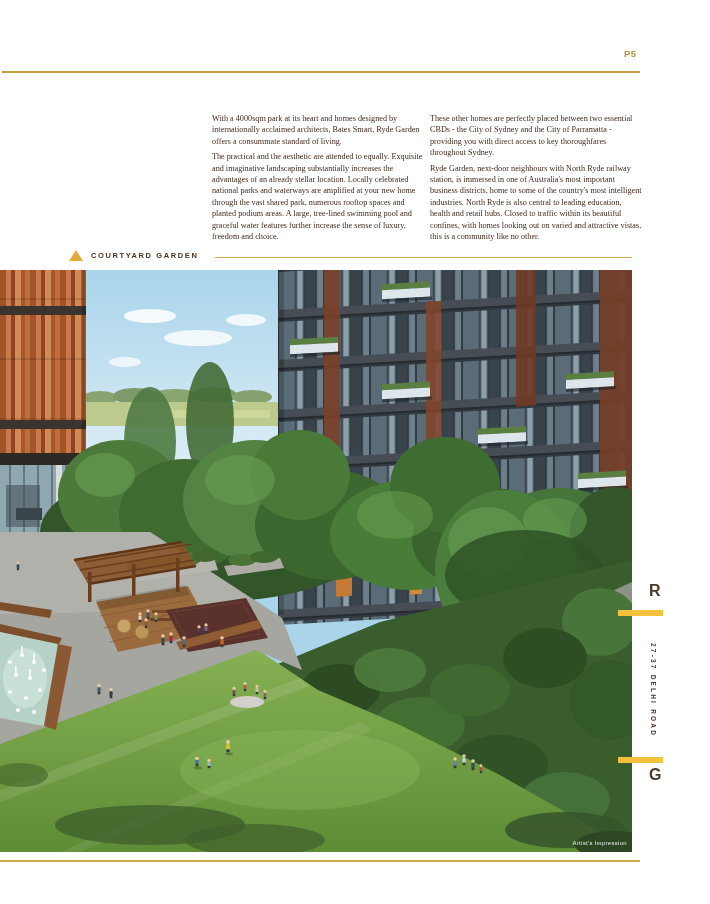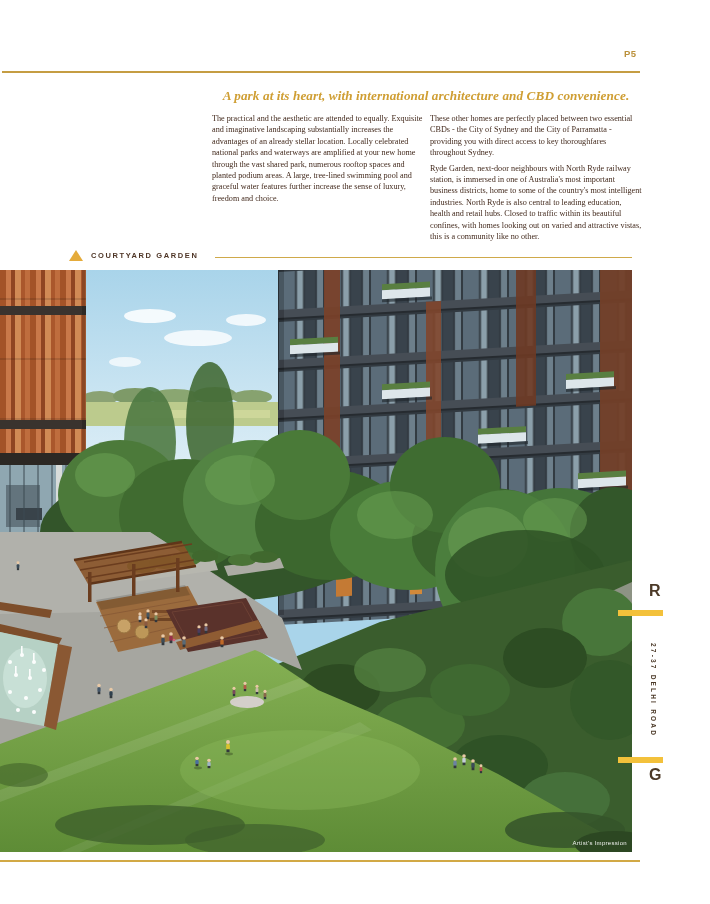--- a/index.html
+++ b/index.html
@@ -41,24 +41,24 @@
         letter-spacing:2.2px;color:#4c3a29;white-space:nowrap;}
 </style>
 </head>
 <body>
 
 <div class="page">
 
   <div class="page-number">P5</div>
   <div class="top-rule"></div>
 
-  <h1 class="headline">A park at its heart, with international architecture and CBD convenience.</h1>
 
   <div class="columns">
     <div class="col">
+      <p>With a 4000sqm park at its heart and homes designed by internationally acclaimed architects, Bates Smart, Ryde Garden offers a consummate standard of living.</p>
       <p>The practical and the aesthetic are attended to equally. Exquisite and imaginative landscaping substantially increases the advantages of an already stellar location. Locally celebrated national parks and waterways are amplified at your new home through the vast shared park, numerous rooftop spaces and planted podium areas. A large, tree-lined swimming pool and graceful water features further increase the sense of luxury, freedom and choice.</p>
     </div>
     <div class="col">
       <p>These other homes are perfectly placed between two essential CBDs - the City of Sydney and the City of Parramatta - providing you with direct access to key thoroughfares throughout Sydney.</p>
       <p>Ryde Garden, next-door neighbours with North Ryde railway station, is immersed in one of Australia's most important business districts, home to some of the country's most intelligent industries. North Ryde is also central to leading education, health and retail hubs. Closed to traffic within its beautiful confines, with homes looking out on varied and attractive vistas, this is a community like no other.</p>
     </div>
   </div>
 
   <div class="caption-row">
     <span class="tri"></span>

